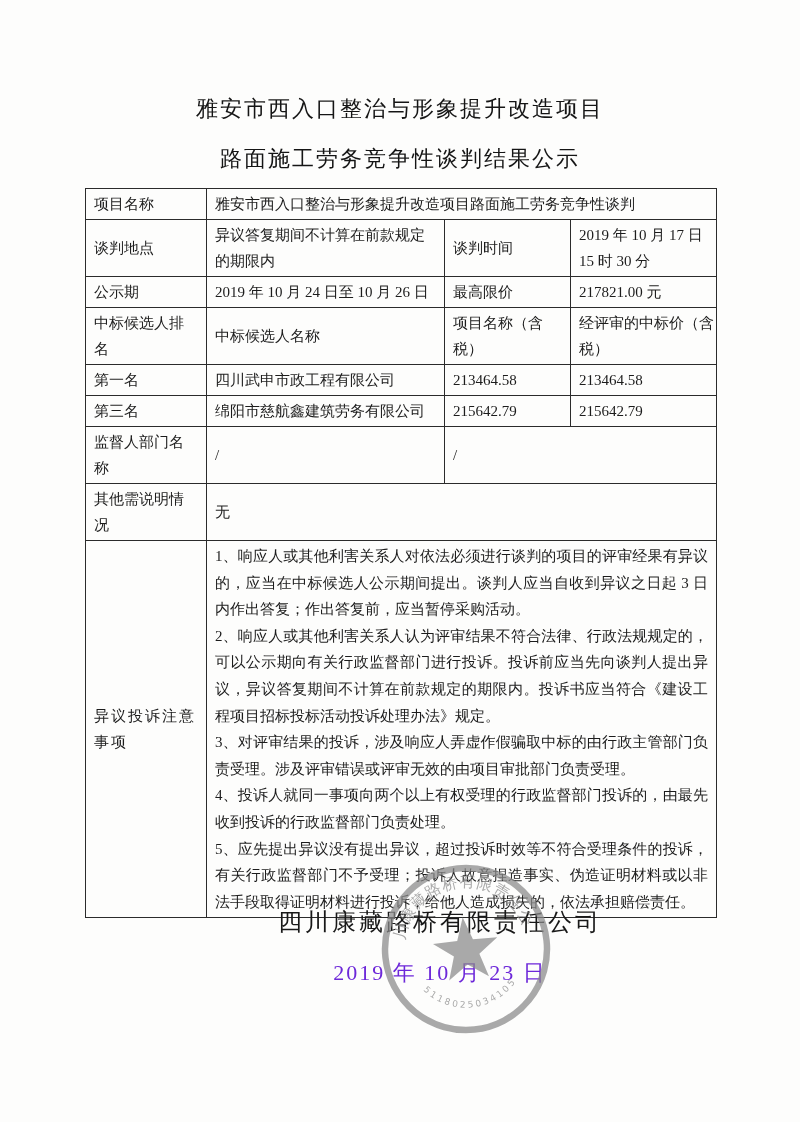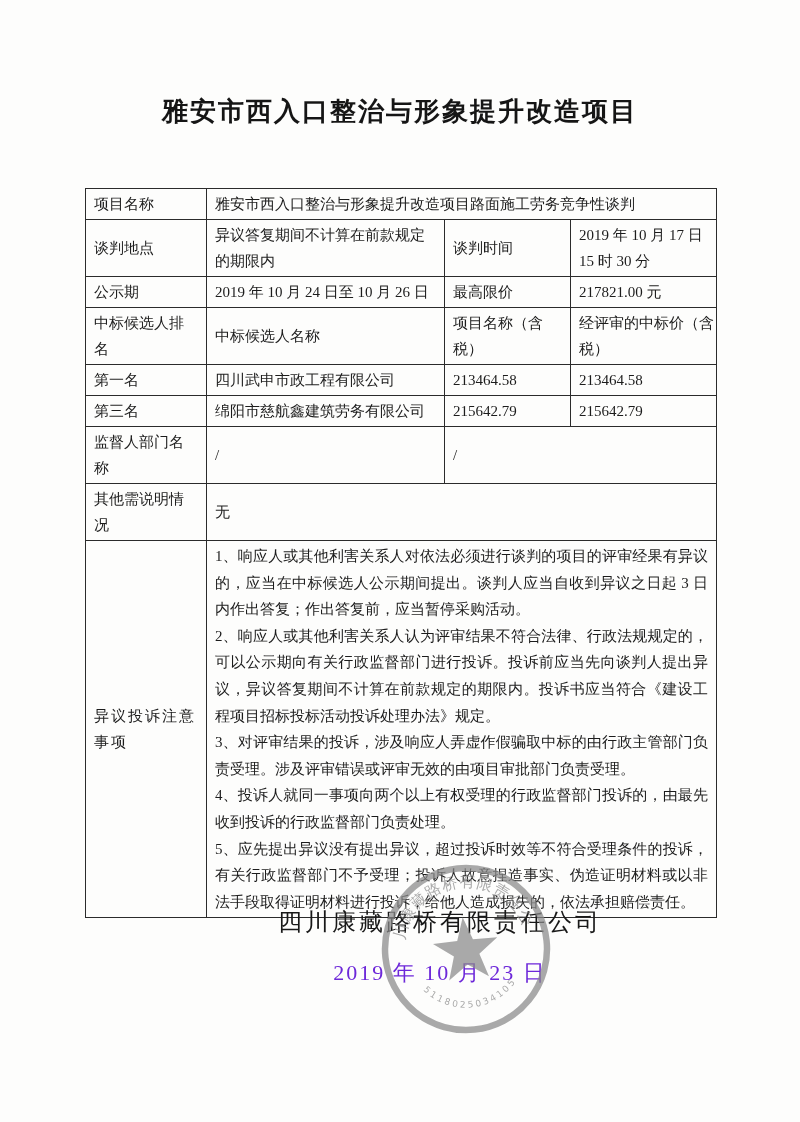--- a/index.html
+++ b/index.html
@@ -7,21 +7,21 @@
     position:relative;
     width:800px;height:1122px;
     background:#fdfdfc;
     font-family:"Liberation Serif","DejaVu Serif",serif;
     color:#1c1c1c;
     overflow:hidden;
   }
   .doc-title{
     position:absolute;left:0;width:800px;
     text-align:center;
-    font-size:26px;font-weight:bold;letter-spacing:2px;
+    font-size:22px;font-weight:normal;letter-spacing:2px;
     color:#151515;
   }
   .doc-title.line1{top:94px;}
   .doc-title.line2{top:144px;}
 
   table.result{
     position:absolute;left:85px;top:188px;
     width:631px;
     border-collapse:collapse;
     table-layout:fixed;
@@ -69,20 +69,21 @@
     opacity:0.72;
     pointer-events:none;
   }
 </style>
 </head>
 <body>
 
 <div class="page">
 
   <div class="doc-title line1">雅安市西入口整治与形象提升改造项目</div>
+  <div class="doc-title line2">路面施工劳务竞争性谈判结果公示</div>
 
   <table class="result">
     <colgroup>
       <col style="width:121px">
         <col style="width:238px">
         <col style="width:126px">
         <col style="width:146px">
     </colgroup>
     <tbody>
         <tr class="h30">

